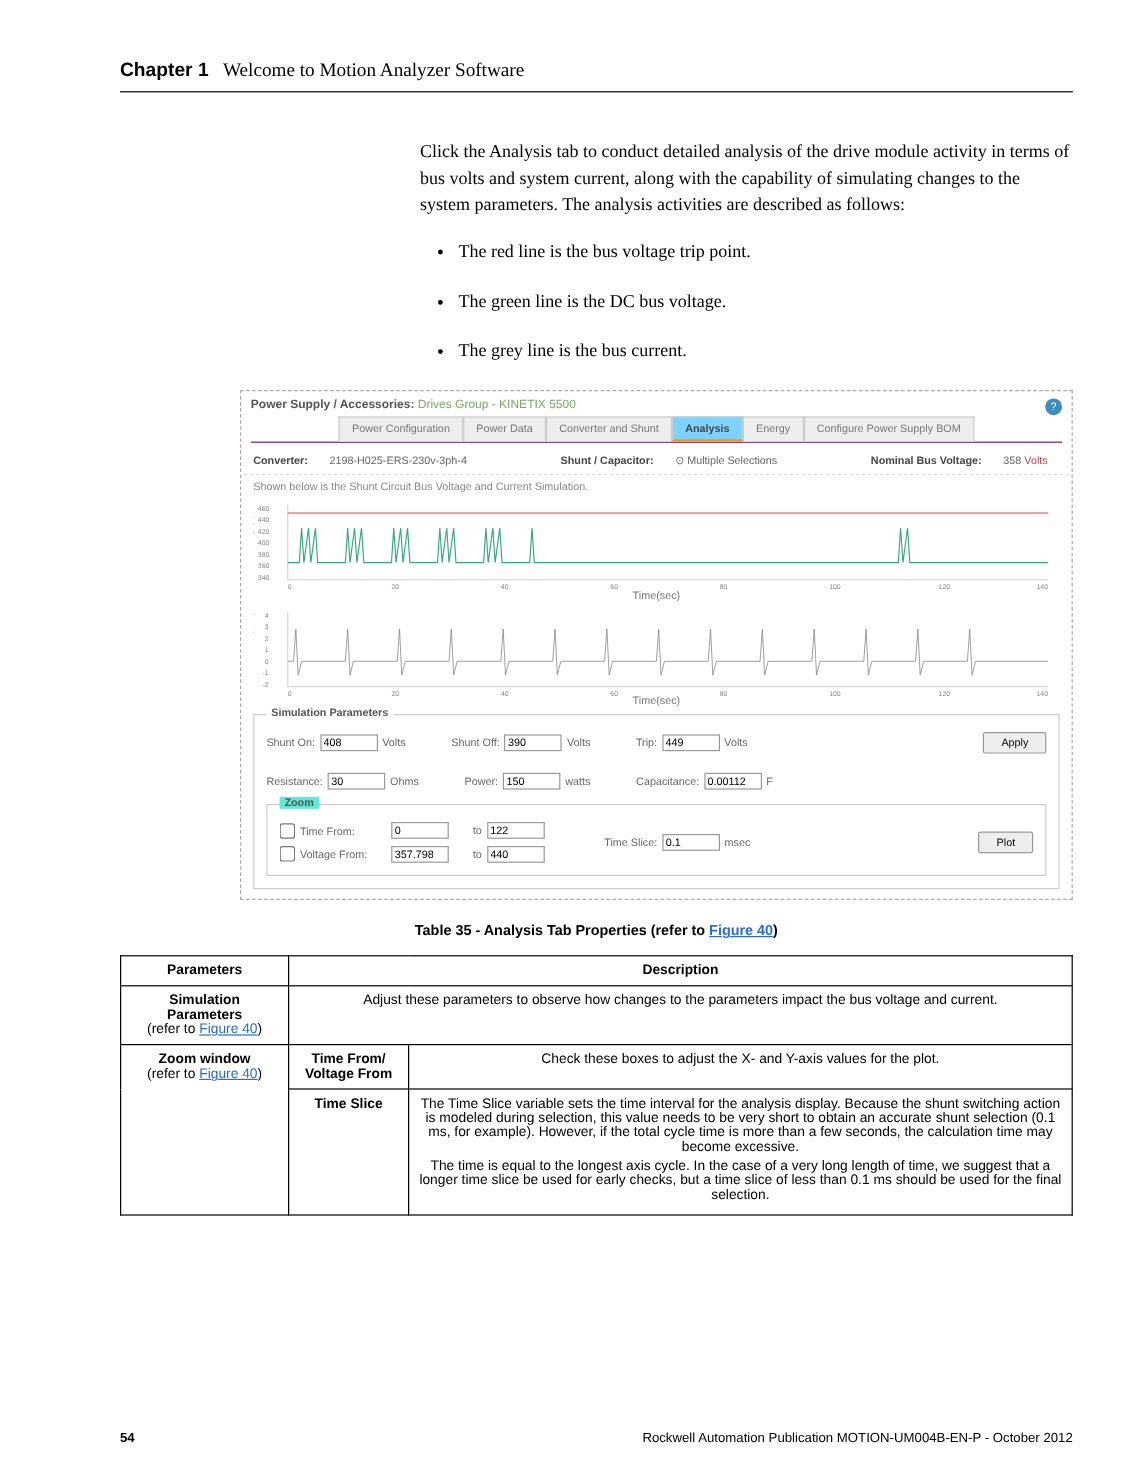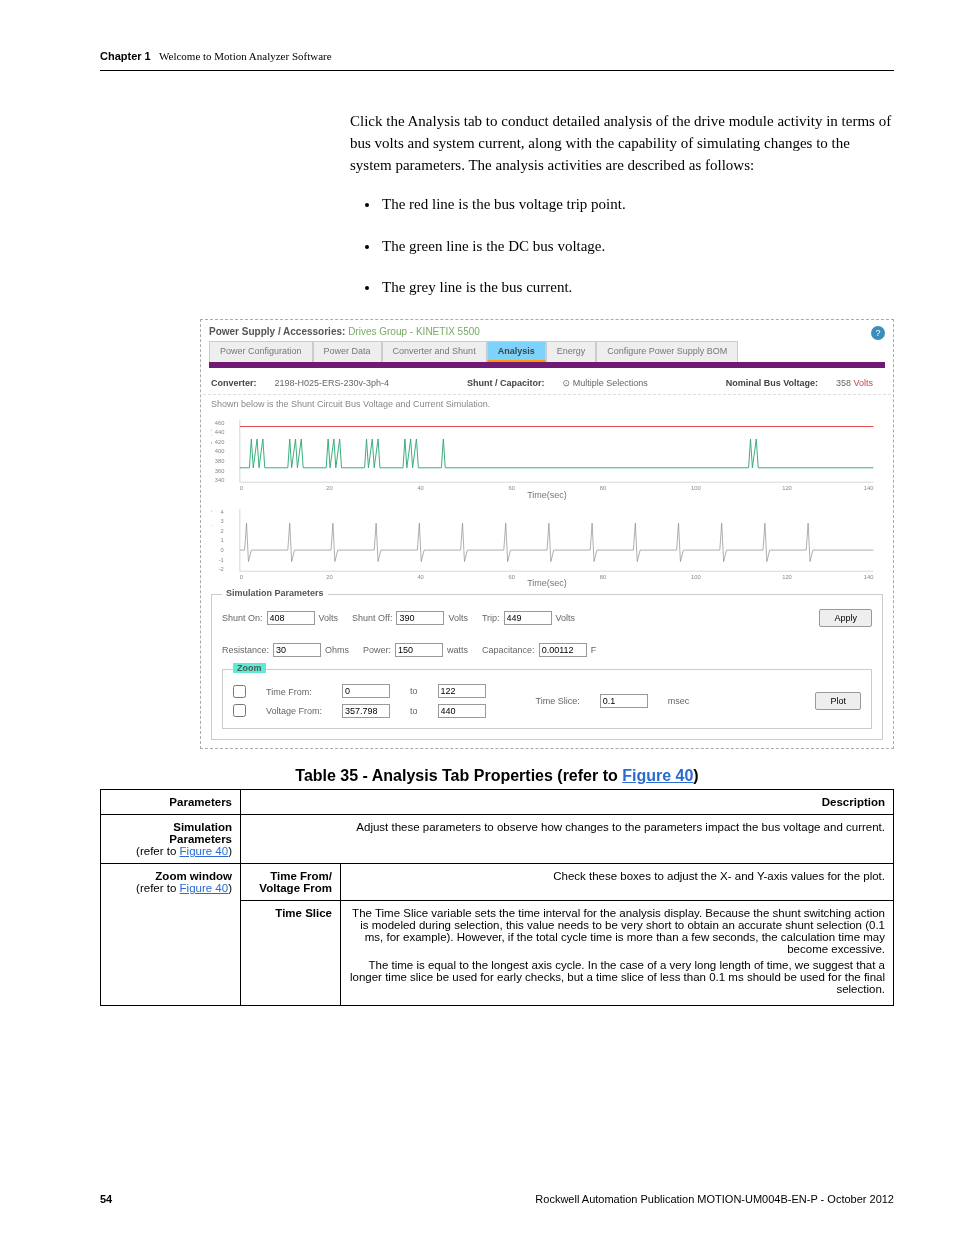--- a/index.html
+++ b/index.html
@@ -1,61 +1,61 @@
 <!DOCTYPE html>
 <html><head>
 <meta charset="utf-8">
 <style>
   * { box-sizing: border-box; margin: 0; padding: 0; }
   body { font-family: Georgia, "Times New Roman", serif; background: #fff; color: #000; width: 954px; margin: 0 auto; position: relative; }
   .page { padding: 50px 60px 40px 100px; min-height: 1235px; position: relative; }
-  .running-head { font-size: 11px; margin-bottom: 8px; }
+  .running-head { font-size: 16px; margin-bottom: 8px; }
   .running-head b { font-family: "Helvetica Neue", Arial, sans-serif; font-weight: 700; }
   .hr { border: 0; border-top: 1px solid #000; margin-bottom: 40px; }
   .content { margin-left: 250px; }
   .sec-num { font-style: italic; font-weight: 600; font-size: 15px; margin-bottom: 18px; font-family: "Helvetica Neue", Arial, sans-serif; }
   .sec-title { font-style: italic; font-weight: 600; margin-left: 40px; }
   .para { font-size: 15px; line-height: 1.45; margin-bottom: 10px; }
   ul.bullets { margin: 8px 0 18px 30px; list-style: disc; }
   ul.bullets li { font-size: 15px; line-height: 1.7; padding-left: 2px; margin-top: 16px; }
   .fig-caption { font-family: "Helvetica Neue", Arial, sans-serif; font-weight: 700; font-size: 12.5px; margin: 8px 0 10px 0; }
 
   
   .screenshot { margin-left: 100px; border: 1px dashed #aaa; padding: 2px; font-family: Arial, sans-serif; font-size: 9px; color: #333; }
   .ss-header { background: #fff; padding: 4px 6px; }
   .ss-header .title { font-size: 10px; color: #555; }
   .ss-header .title .hl { color: #7a6; }
   .help-icon { float: right; width: 14px; height: 14px; border-radius: 50%; background: #3b8dbd; color: #fff; font-size: 9px; text-align: center; line-height: 14px; }
-  .tabs { display: flex; border-bottom: 6px solid #701a75; margin-top: 4px; }
+  .tabs { display: flex; border-bottom: 1px solid #701a75; margin-top: 4px; justify-content: center; }
   .tab { padding: 4px 10px; border: 1px solid #ccc; border-bottom: none; margin-right: 0; background: #eee; font-size: 9px; color: #777; white-space: nowrap; }
   .tab.active { background: #7dd3fc; border-bottom: 2px solid #f90; font-weight: 600; color: #444; z-index: 2; position: relative; }
   .info-row { display: flex; align-items: center; padding: 6px 8px; gap: 18px; font-size: 9px; color: #666; border-bottom: 1px dashed #ddd; }
   .info-row strong { font-weight: 600; color: #444; }
   .subcap { font-size: 9px; color: #888; padding: 4px 8px 2px; }
   .chart-box { margin: 4px 8px; }
   .chart-box svg { display: block; width: 100%; }
   .xlabel { text-align: center; font-size: 9px; color: #777; margin: -2px 0 4px; }
   .sim-params { margin: 6px 8px; border: 1px solid #ccc; position: relative; padding: 14px 10px 10px; }
   .sim-params .legend { position: absolute; top: -7px; left: 10px; background: #fff; padding: 0 4px; font-size: 9px; font-weight: 600; color: #555; }
-  .param-grid { display: flex; flex-wrap: wrap; gap: 8px 14px; align-items: center; }
+  .param-grid { display: flex; flex-wrap: wrap; gap: 8px 38px; align-items: center; }
   .param { display: flex; align-items: center; gap: 4px; font-size: 9px; color: #666; }
   .param input { width: 48px; font-size: 9px; padding: 1px 2px; border: 1px solid #999; }
   .btn { font-size: 9px; padding: 3px 14px; border: 1px solid #999; background: #eee; border-radius: 2px; cursor: pointer; }
   .btn.right { margin-left: auto; }
   .zoom-box { margin: 10px 8px; border: 1px solid #ccc; position: relative; padding: 14px 10px 10px; display: flex; align-items: center; gap: 20px; flex-wrap: wrap; }
   .zoom-box .legend { position: absolute; top: -7px; left: 10px; background: #5eead4; padding: 0 4px; font-size: 9px; font-weight: 600; color: #555; }
   .zoom-col { display: flex; flex-direction: column; gap: 6px; }
-  .zoom-row { display: flex; align-items: center; gap: 20px; color: #666; }
+  .zoom-row { display: flex; align-items: center; gap: 4px; color: #666; }
   .zoom-row input[type="text"] { width: 48px; font-size: 9px; padding: 1px 2px; border: 1px solid #999; }
 
   
-  .tbl-caption { font-family: "Helvetica Neue", Arial, sans-serif; font-weight: 700; font-size: 16px; margin: 18px 0 4px 0; text-align: center; }
+  .tbl-caption { font-family: "Helvetica Neue", Arial, sans-serif; font-weight: 700; font-size: 12px; margin: 18px 0 14px 0; text-align: center; }
   .tbl-caption a { color: #2a6cd1; text-decoration: underline; }
   table.doc-table { width: 100%; border-collapse: collapse; font-family: "Helvetica Neue", Arial, sans-serif; font-size: 11.5px; margin-left: 0; }
-  table.doc-table th, table.doc-table td { border: 1px solid #000; padding: 6px 8px; vertical-align: top; text-align: right; }
+  table.doc-table th, table.doc-table td { border: 1px solid #000; padding: 6px 8px; vertical-align: top; text-align: center; }
   table.doc-table th { background: #fff; font-weight: 700; }
   table.doc-table a { color: #2a6cd1; text-decoration: underline; }
   .sub-bold { font-weight: 600; }
 
   .footer { position: absolute; bottom: 30px; left: 100px; right: 60px; display: flex; justify-content: space-between; font-size: 11px; font-family: "Helvetica Neue", Arial, sans-serif; }
   .footer .pg { font-weight: 700; }
 </style>
 </head>
 <body>
 

